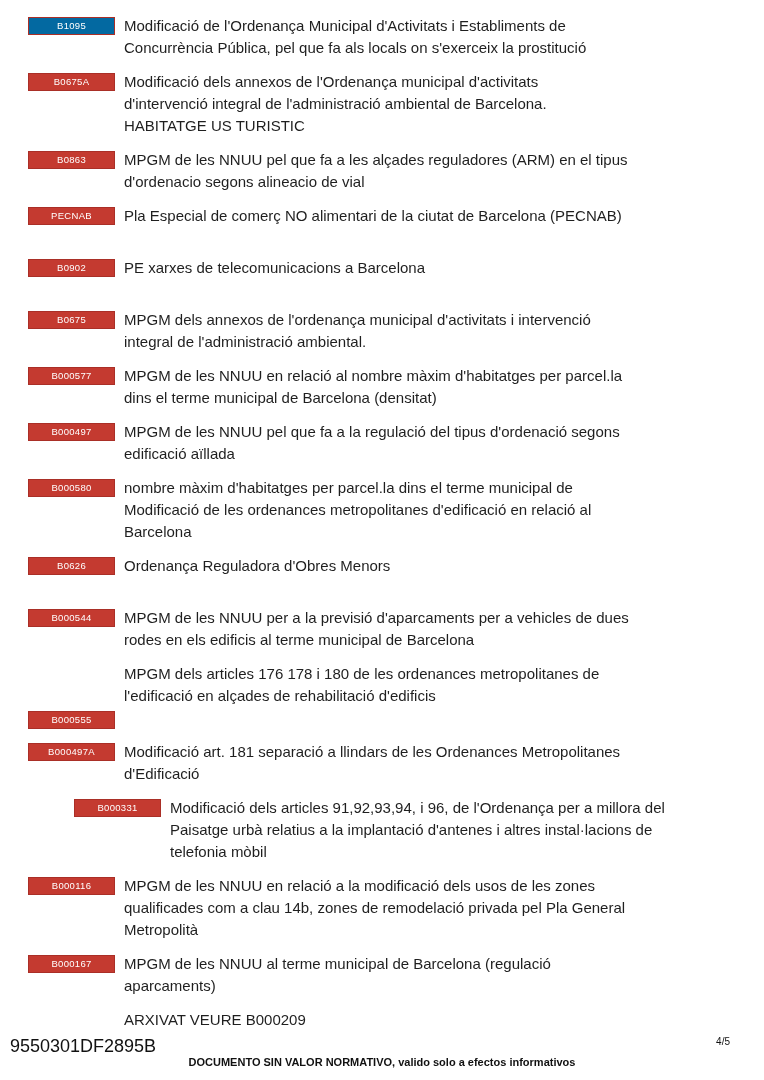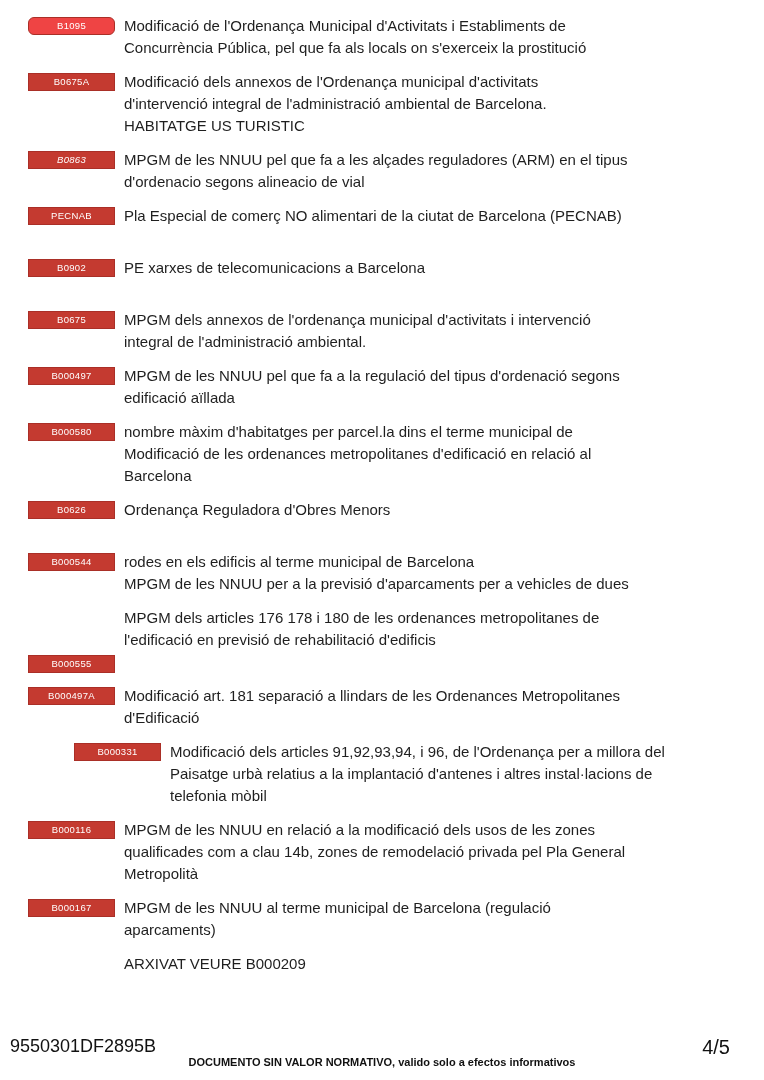--- a/index.html
+++ b/index.html
@@ -69,49 +69,49 @@
     top: 20px;
     text-align: center;
     font-size: 11px;
     font-weight: bold;
     color: #111;
   }
   .footer-page {
     position: absolute;
     right: 34px;
     top: 0;
-    font-size: 20px;
+    font-size: 10px;
     color: #111;
   }
 </style>
 </head>
 <body>
 
 <div class="page">
 
   <div class="item-list">
     <div class="row">
-      <div class="badge" style="background: #ef4444; border-radius: 6px;">B1095</div>
+      <div class="badge" style="background: #0369a1;">B1095</div>
       <div class="item-text">
           <div class="line">Modificació de l'Ordenança Municipal d'Activitats i Establiments de</div>
           <div class="line">Concurrència Pública, pel que fa als locals on s'exerceix la prostitució</div>
         </div>
     </div>
 
     <div class="row">
       <div class="badge" style="background: rgb(196, 58, 48);">B0675A</div>
       <div class="item-text">
           <div class="line">Modificació dels annexos de l'Ordenança municipal d'activitats</div>
           <div class="line">d'intervenció integral de l'administració ambiental de Barcelona.</div>
           <div class="line">HABITATGE US TURISTIC</div>
         </div>
     </div>
 
     <div class="row">
-      <div class="badge" style="background: rgb(196, 58, 48); font-style: italic;">B0863</div>
+      <div class="badge" style="background: rgb(196, 58, 48);">B0863</div>
       <div class="item-text">
           <div class="line">MPGM de les NNUU pel que fa a les alçades reguladores (ARM) en el tipus</div>
           <div class="line">d'ordenacio segons alineacio de vial</div>
         </div>
     </div>
 
     <div class="row">
       <div class="badge" style="background: rgb(196, 58, 48);">PECNAB</div>
       <div class="item-text">
           <div class="line">Pla Especial de comerç NO alimentari de la ciutat de Barcelona (PECNAB)</div>
@@ -126,20 +126,27 @@
     </div>
 
     <div class="row">
       <div class="badge" style="background: rgb(196, 58, 48);">B0675</div>
       <div class="item-text">
           <div class="line">MPGM dels annexos de l'ordenança municipal d'activitats i intervenció</div>
           <div class="line">integral de l'administració ambiental.</div>
         </div>
     </div>
 
+    <div class="row">
+      <div class="badge" style="background: rgb(196, 58, 48);">B000577</div>
+      <div class="item-text">
+          <div class="line">MPGM de les NNUU en relació al nombre màxim d'habitatges per parcel.la</div>
+          <div class="line">dins el terme municipal de Barcelona (densitat)</div>
+        </div>
+    </div>
 
     <div class="row">
       <div class="badge" style="background: rgb(196, 58, 48);">B000497</div>
       <div class="item-text">
           <div class="line">MPGM de les NNUU pel que fa a la regulació del tipus d'ordenació segons</div>
           <div class="line">edificació aïllada</div>
         </div>
     </div>
 
     <div class="row">
@@ -154,30 +161,30 @@
     <div class="row">
       <div class="badge" style="background: rgb(196, 58, 48);">B0626</div>
       <div class="item-text">
           <div class="line">Ordenança Reguladora d'Obres Menors</div>
         </div>
     </div>
 
     <div class="row">
       <div class="badge" style="background: rgb(196, 58, 48);">B000544</div>
       <div class="item-text">
+          <div class="line">MPGM de les NNUU per a la previsió d'aparcaments per a vehicles de dues</div>
           <div class="line">rodes en els edificis al terme municipal de Barcelona</div>
-          <div class="line">MPGM de les NNUU per a la previsió d'aparcaments per a vehicles de dues</div>
         </div>
     </div>
 
     <div class="row">
       <div class="badge" style="background: rgb(196, 58, 48); margin-top: 48px;">B000555</div>
       <div class="item-text">
           <div class="line">MPGM dels articles 176 178 i 180 de les ordenances metropolitanes de</div>
-          <div class="line">l'edificació en previsió de rehabilitació d'edificis</div>
+          <div class="line">l'edificació en alçades de rehabilitació d'edificis</div>
         </div>
     </div>
 
     <div class="row">
       <div class="badge" style="background: rgb(196, 58, 48);">B000497A</div>
       <div class="item-text">
           <div class="line">Modificació art. 181 separació a llindars de les Ordenances Metropolitanes</div>
           <div class="line">d'Edificació</div>
         </div>
     </div>

